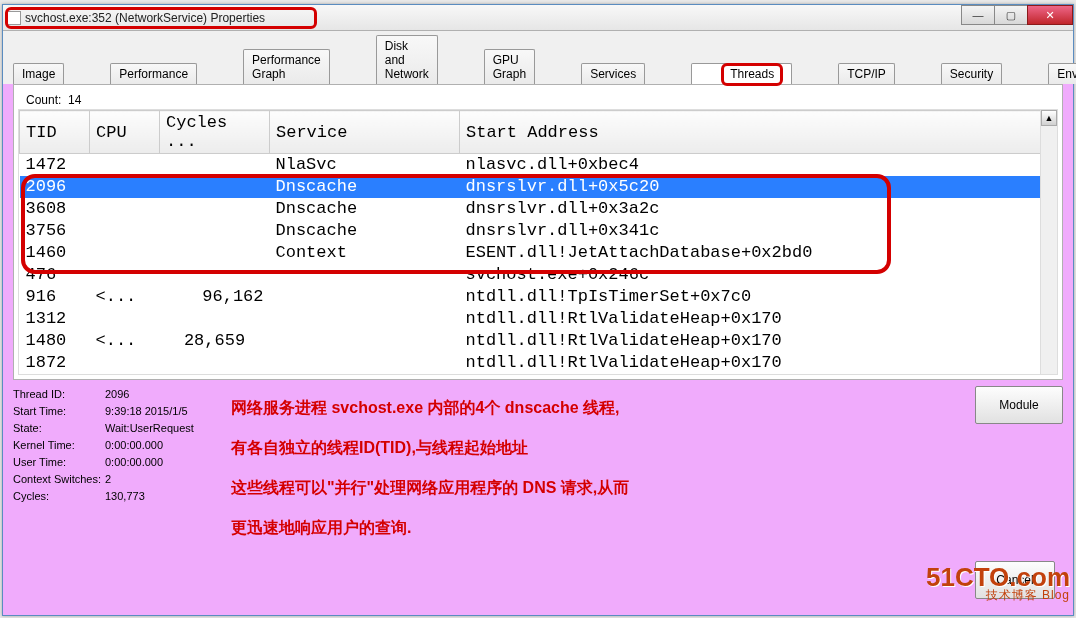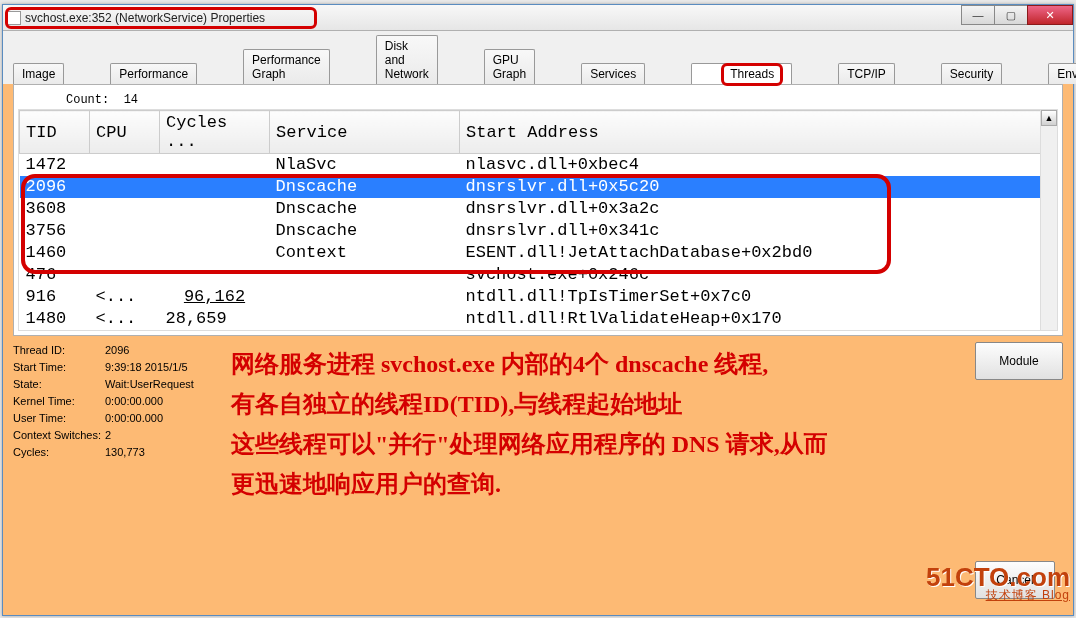--- a/index.html
+++ b/index.html
@@ -8,21 +8,21 @@
   font-size: 12px;
   background: #e8e8e8;
   width: 1076px;
   height: 618px;
   overflow: hidden;
   position: relative;
 }
 .window {
   position: absolute;
   left: 2px; top: 4px; right: 2px; bottom: 2px;
-  background: #fdba74;
+  background: #f0abfc;
   border: 1px solid #5a8cc0;
   box-shadow: 0 0 3px rgba(0,0,0,0.3);
 }
 .titlebar {
   height: 26px;
   background: linear-gradient(#f8f8f8,#e6e6e6);
   border-bottom: 1px solid #b0b0b0;
   display: flex;
   align-items: center;
   padding-left: 4px;
@@ -87,24 +87,23 @@
   margin:-3px 0 -1px 0;
 }
 .content {
   margin: 0 10px 6px 10px;
   background:#fff;
   border:1px solid #b0b0b0;
   padding:6px 4px 4px 4px;
   position: relative;
 }
 .count {
-  font-family: Liberation Mono, monospace;
+  font-family: Liberation Sans, sans-serif;
   font-size:12px;
   padding: 2px 8px;
-  margin-left: 40px;
 }
 .table-wrap {
   border:1px solid #ddd;
   position:relative;
 }
 table {
   width:100%;
   border-collapse: collapse;
   font-family: Consolas, "Courier New", monospace;
   font-size: 17px;
@@ -143,23 +142,23 @@
 }
 .details {
   width: 210px;
   font-size: 11px;
 }
 .details .row { display:flex; line-height:17px; }
 .details .lbl { width: 92px; }
 .annotation {
   flex: 1;
   color:#d40000;
-  font-family: Liberation Serif, serif;
+  font-family: Liberation Sans, sans-serif;
   font-weight: bold;
-  font-size: 24px;
+  font-size: 16px;
   line-height: 40px;
   padding-top: 2px;
 }
 .side-buttons {
   width: 88px;
   display:flex;
   flex-direction:column;
   gap:4px;
 }
 .btn {
@@ -169,21 +168,21 @@
   font-size:12px;
   border-radius:2px;
 }
 .watermark {
   position:absolute; right:6px; bottom:14px;
   font-family: sans-serif; color:#c2410c;
   text-align:right; line-height:18px;
   pointer-events:none;
 }
 .watermark .big { font-size:26px; font-weight:bold; text-shadow:1px 1px 0 #fff;}
-.watermark .small { font-size:12px; letter-spacing:1px;text-decoration:underline;}
+.watermark .small { font-size:12px; letter-spacing:1px;}
 </style>
 </head>
 <body>
 
 <div class="window">
   <div class="titlebar">
     <div class="title-icon"></div>
     <div class="title-text">svchost.exe:352 (NetworkService) Properties</div>
     <div class="title-highlight"></div>
     <div class="win-buttons">
@@ -261,28 +260,42 @@
             <tr>
               <td>476</td>
               <td></td>
               <td style="text-align: right;"></td>
               <td></td>
               <td>svchost.exe+0x246c</td>
             </tr>
             <tr>
               <td>916</td>
               <td>&lt;...</td>
-              <td style="text-align: center; text-decoration: underline;">96,162</td>
+              <td style="text-align: right;">96,162</td>
               <td></td>
               <td>ntdll.dll!TpIsTimerSet+0x7c0</td>
+            </tr>
+            <tr>
+              <td>1312</td>
+              <td></td>
+              <td style="text-align: right;"></td>
+              <td></td>
+              <td>ntdll.dll!RtlValidateHeap+0x170</td>
             </tr>
             <tr>
               <td>1480</td>
               <td>&lt;...</td>
-              <td style="text-align: left;">28,659</td>
+              <td style="text-align: center;">28,659</td>
+              <td></td>
+              <td>ntdll.dll!RtlValidateHeap+0x170</td>
+            </tr>
+            <tr>
+              <td>1872</td>
+              <td></td>
+              <td style="text-align: right;"></td>
               <td></td>
               <td>ntdll.dll!RtlValidateHeap+0x170</td>
             </tr>
           </tbody>
       </table>
       <div class="red-box1" style="left:2px; top:64px; width:870px; height:100px;"></div>
       <div class="scroll-edge">
         <div class="scroll-btn">▲</div>
         <div style="flex:1"></div>
       </div>

